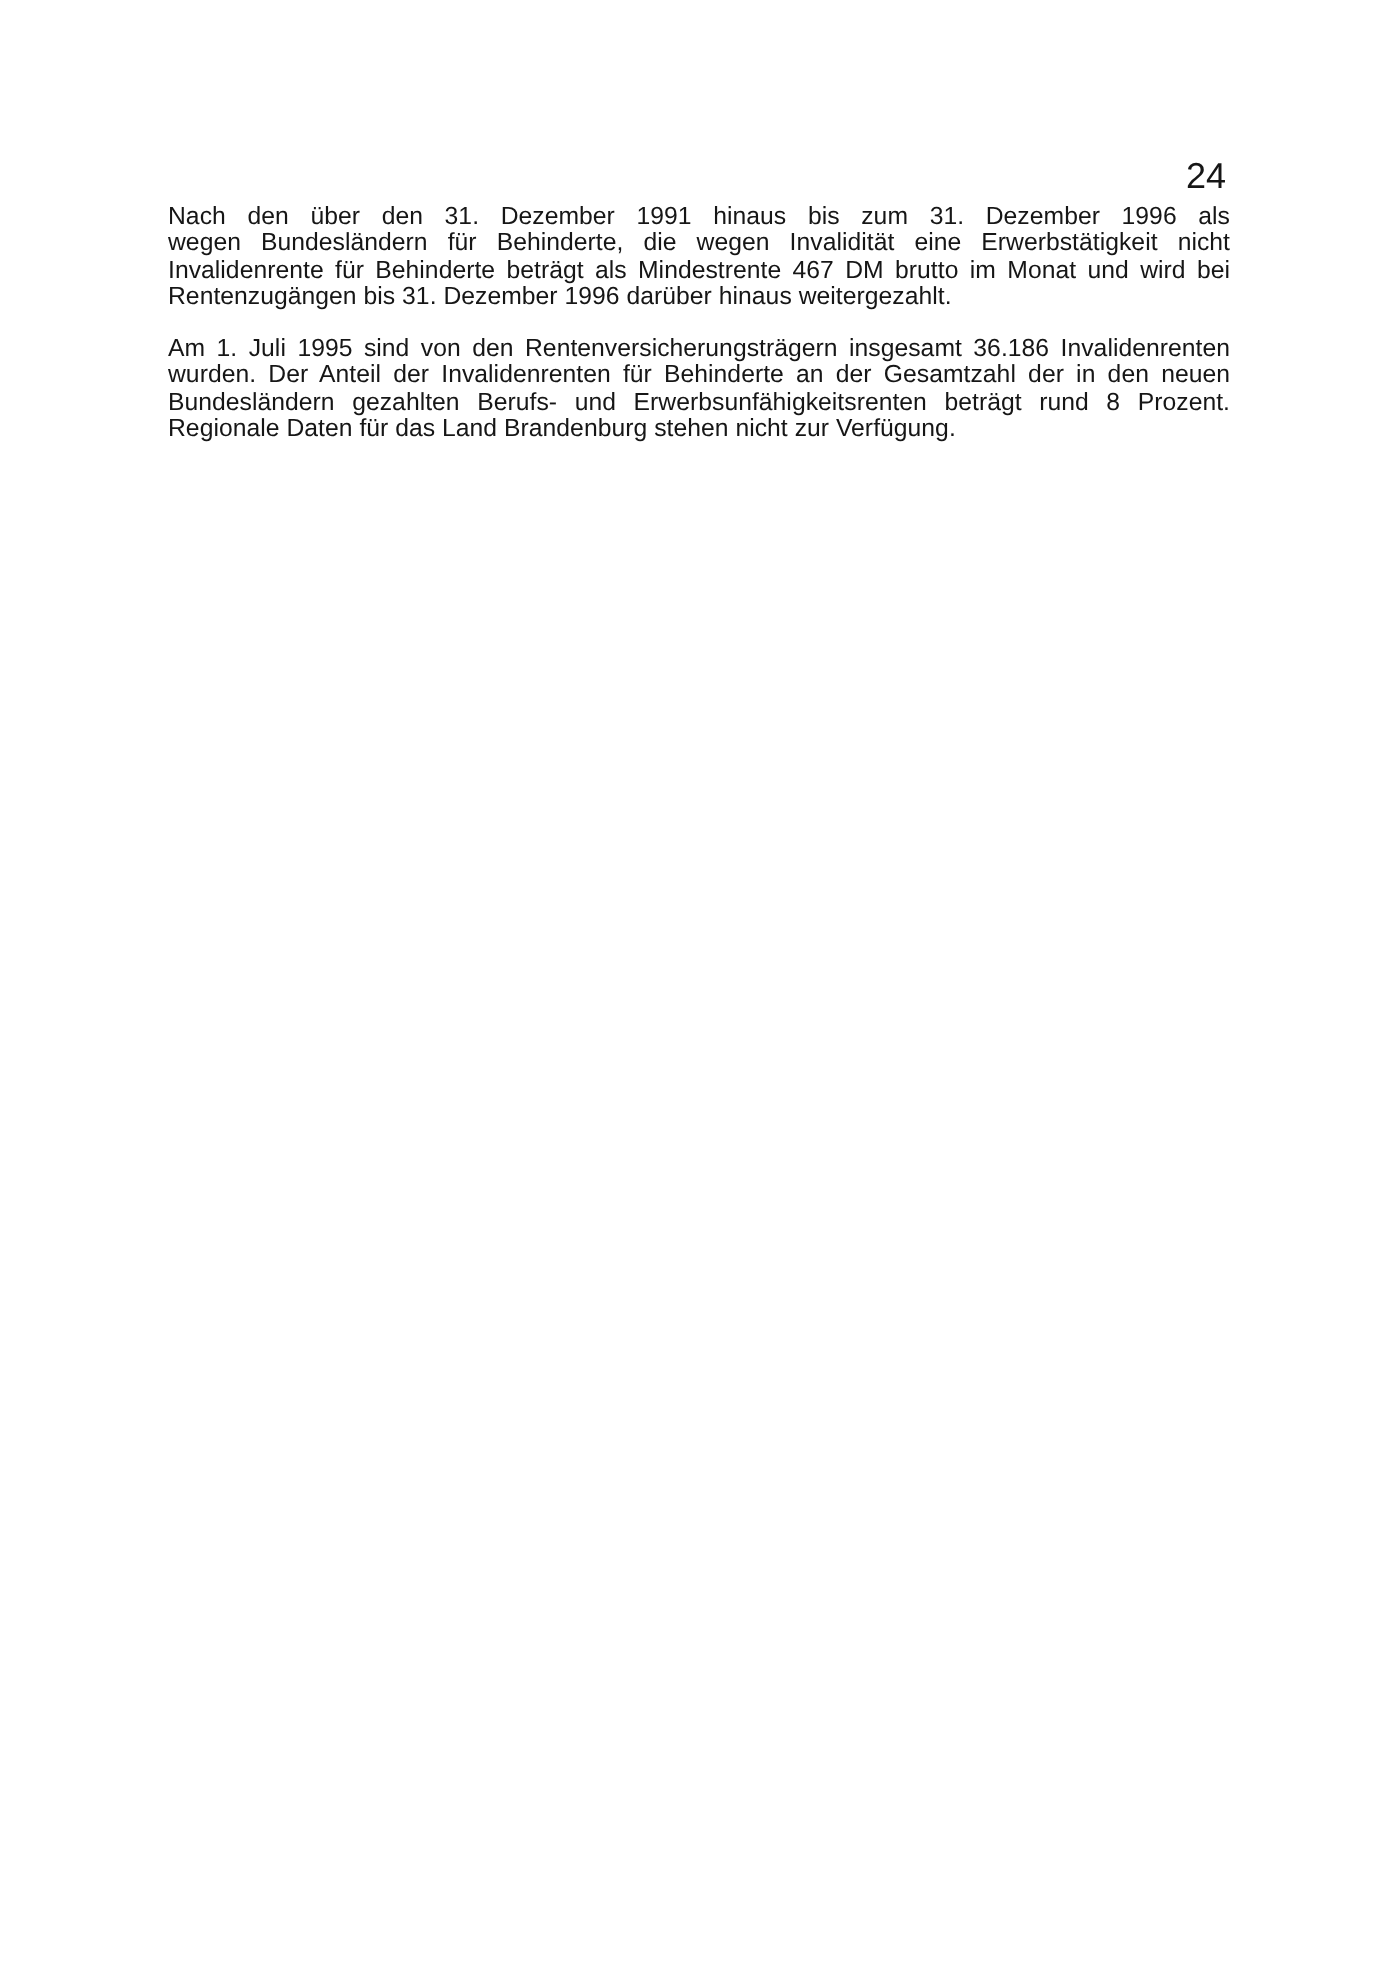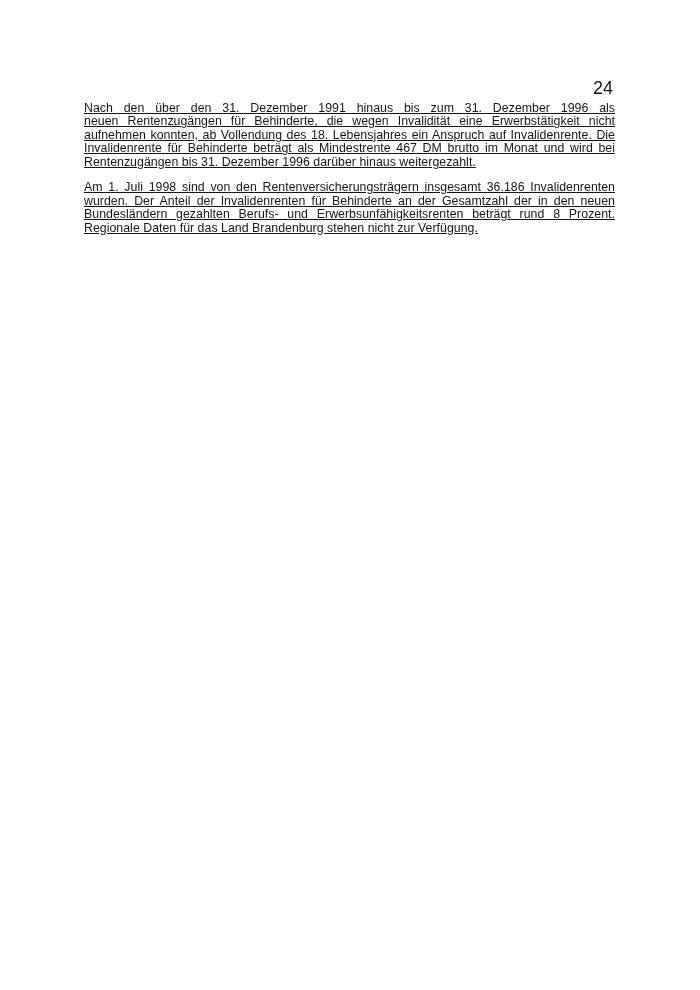--- a/index.html
+++ b/index.html
@@ -26,21 +26,20 @@
     line-height: 14px;
   }
   .body-text {
     position: absolute;
     top: 102px;
     left: 84px;
     width: 531px;
   }
   .para {
     margin: 0 0 12px 0;
-    text-decoration: underline;
   }
   .line {
     font-size: 12.35px;
     line-height: 13.45px;
     text-align: justify;
     text-align-last: justify;
     white-space: normal;
     letter-spacing: 0.02px;
   }
   .line.last {
@@ -48,25 +47,24 @@
   }
 </style>
 </head>
 <body>
 
 <div class="page">
   <div class="page-number">24</div>
   <div class="body-text">
       <div class="para">
         <div class="line">Nach den über den 31. Dezember 1991 hinaus bis zum 31. Dezember 1996 als</div>
-        <div class="line">neuen Rentenzugängen für Behinderte, die wegen Invalidität eine Erwerbstätigkeit nicht</div>
-        <div class="line">aufnehmen konnten, ab Vollendung des 18. Lebensjahres ein Anspruch auf Invalidenrente. Die</div>
+        <div class="line">wegen Bundesländern für Behinderte, die wegen Invalidität eine Erwerbstätigkeit nicht</div>
         <div class="line">Invalidenrente für Behinderte beträgt als Mindestrente 467 DM brutto im Monat und wird bei</div>
         <div class="line last">Rentenzugängen bis 31. Dezember 1996 darüber hinaus weitergezahlt.</div>
       </div>
       <div class="para">
-        <div class="line">Am 1. Juli 1998 sind von den Rentenversicherungsträgern insgesamt 36.186 Invalidenrenten</div>
+        <div class="line">Am 1. Juli 1995 sind von den Rentenversicherungsträgern insgesamt 36.186 Invalidenrenten</div>
         <div class="line">wurden. Der Anteil der Invalidenrenten für Behinderte an der Gesamtzahl der in den neuen</div>
         <div class="line">Bundesländern gezahlten Berufs- und Erwerbsunfähigkeitsrenten beträgt rund 8 Prozent.</div>
         <div class="line last">Regionale Daten für das Land Brandenburg stehen nicht zur Verfügung.</div>
       </div>
     </div>
 </div>
 
 </body></html>

